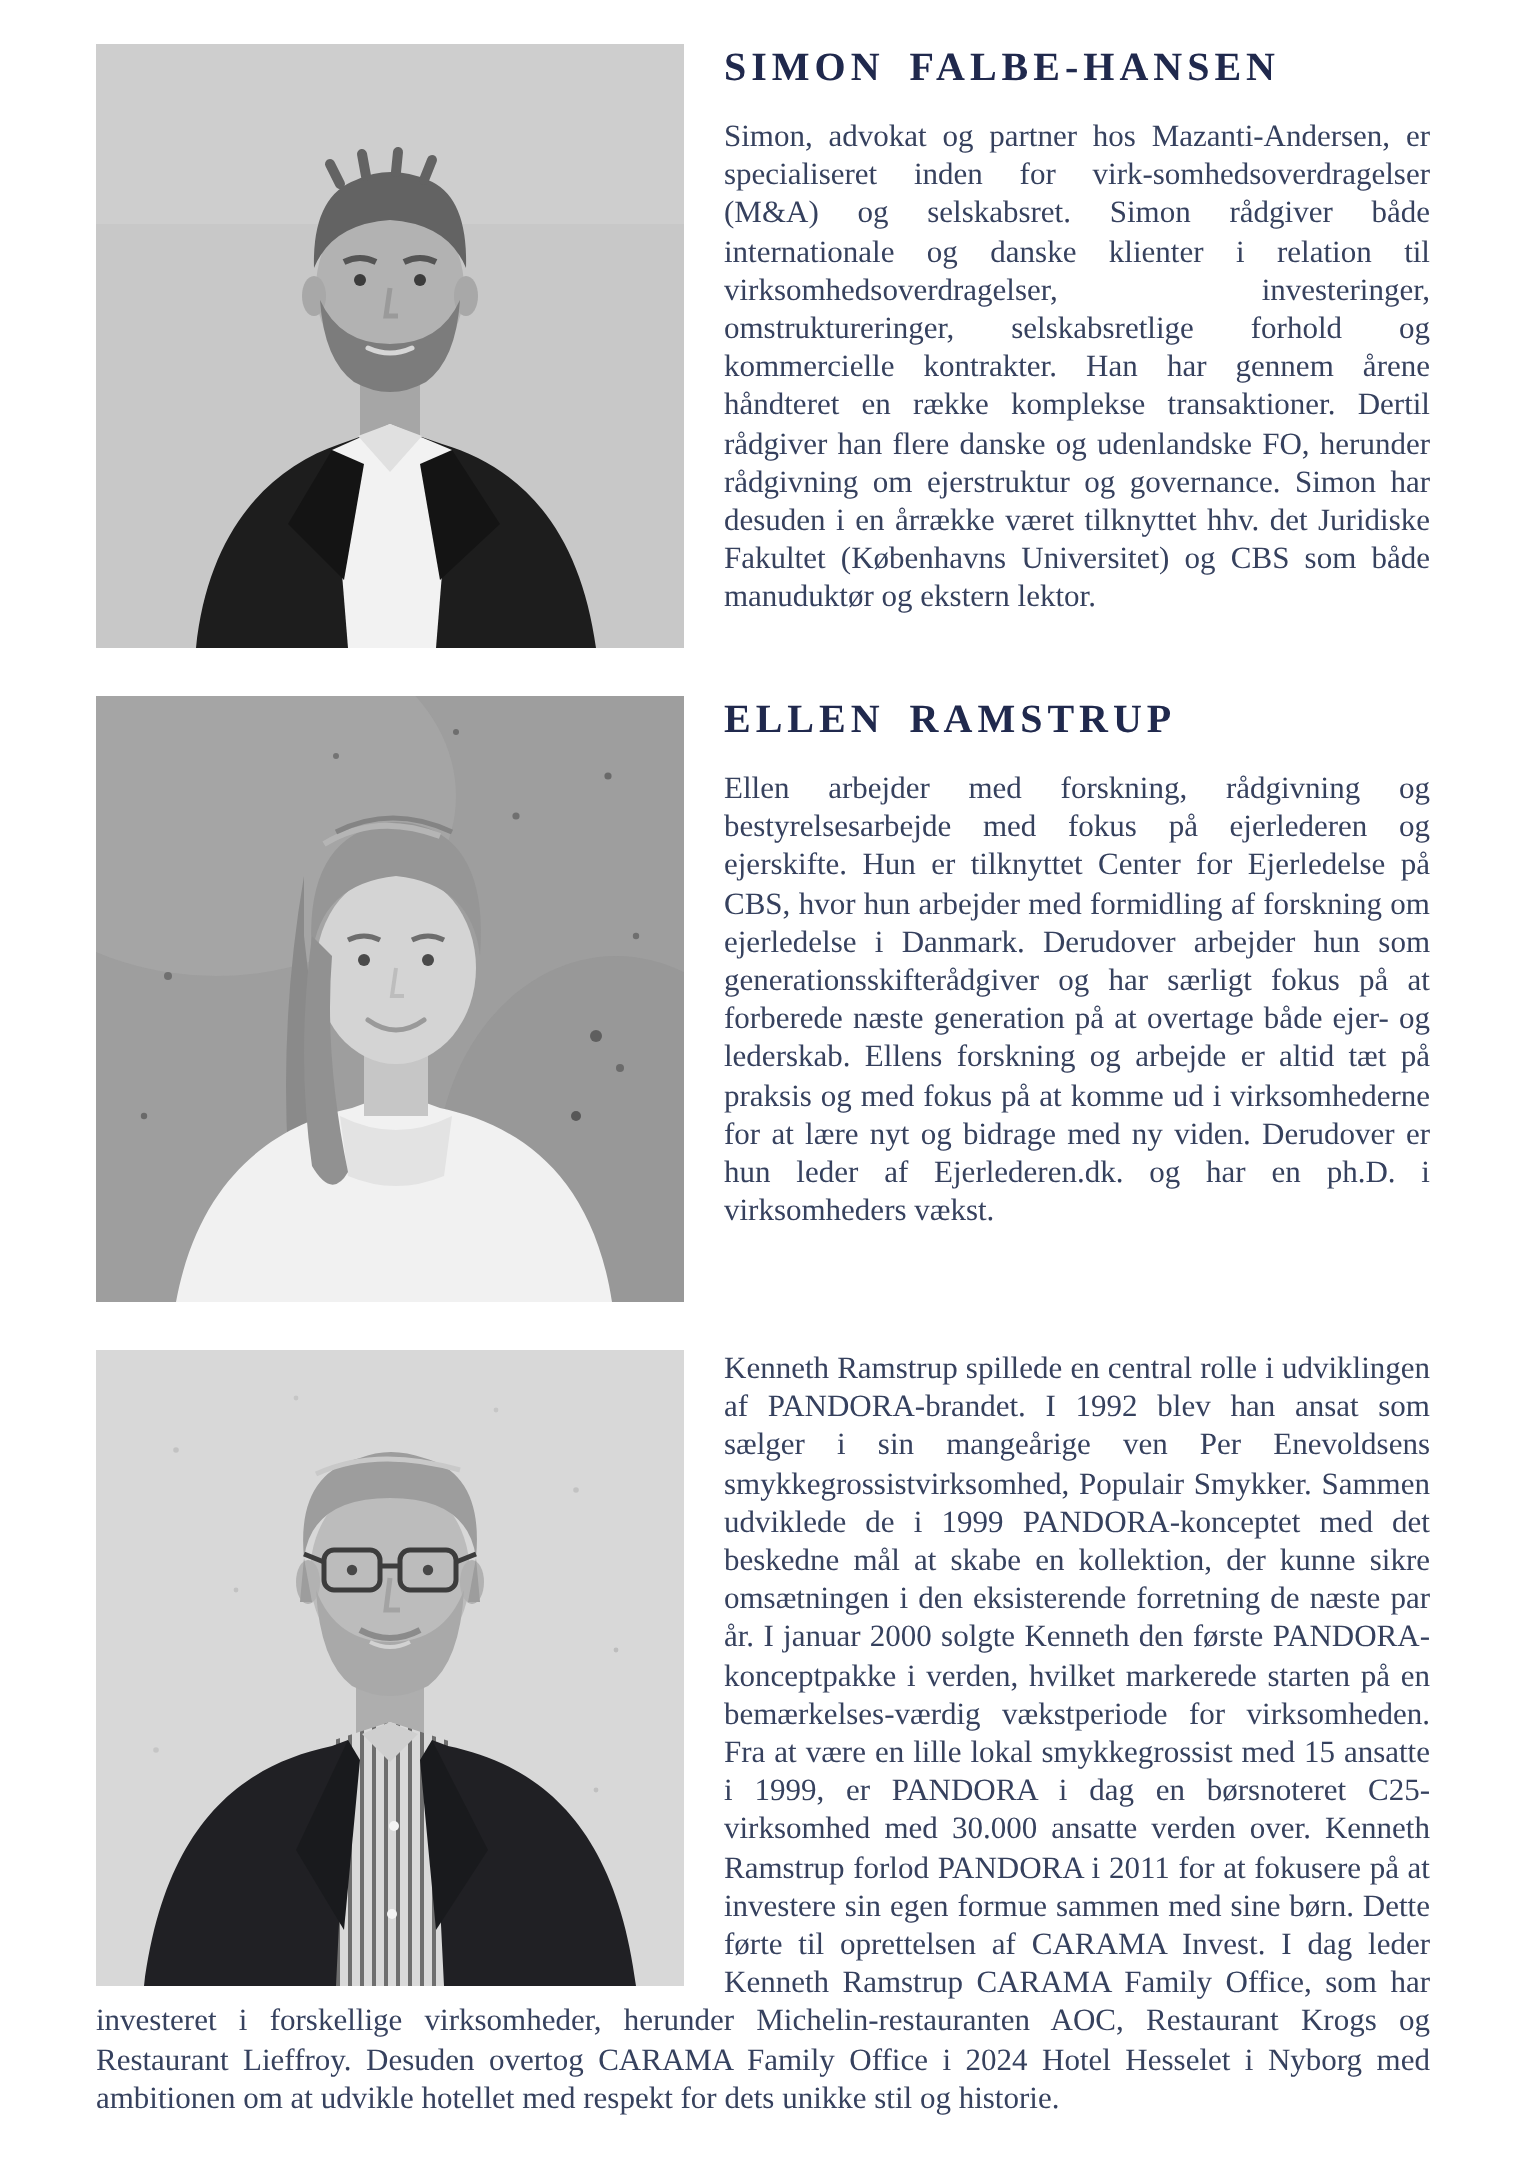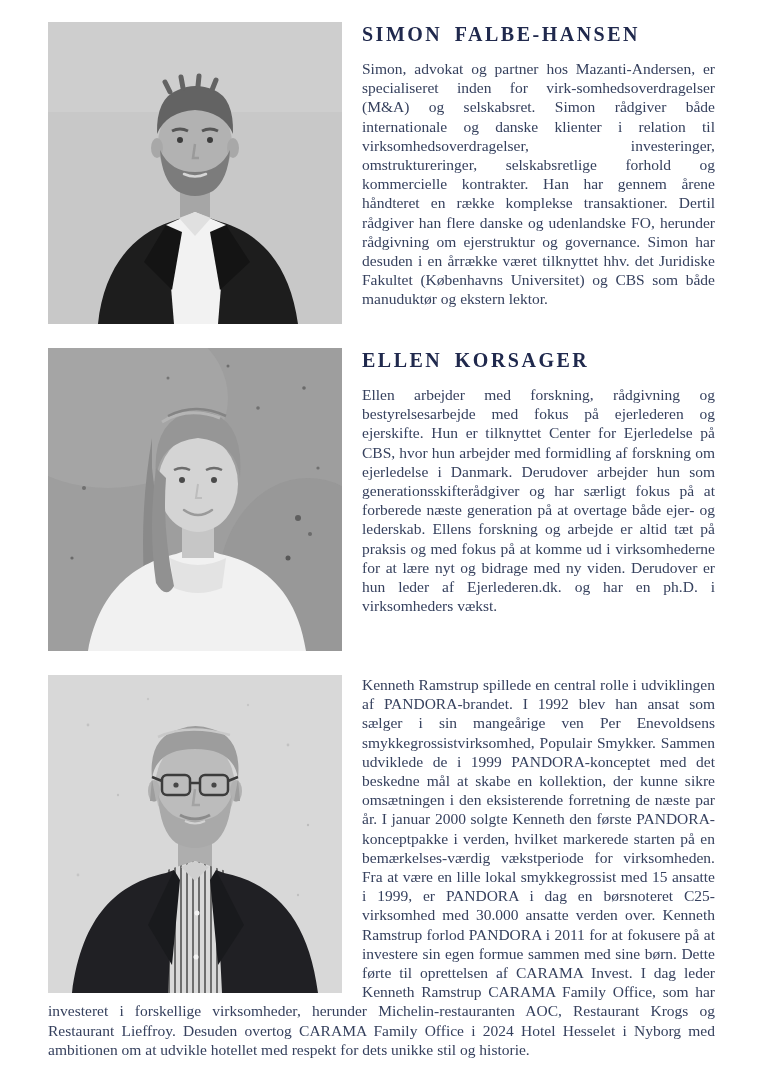--- a/index.html
+++ b/index.html
@@ -123,21 +123,21 @@
         <circle cx="134" cy="132" r="3" fill="#4a4a4a"></circle>
         <circle cx="166" cy="132" r="3" fill="#4a4a4a"></circle>
         <path d="M126,122 Q134,118 142,122" stroke="#6d6d6d" stroke-width="2.5" fill="none"></path>
         <path d="M158,122 Q166,118 174,122" stroke="#6d6d6d" stroke-width="2.5" fill="none"></path>
 
         <path d="M150,136 L148,150 L154,150" stroke="#bdbdbd" stroke-width="2" fill="none"></path>
 
         <path d="M136,162 Q150,172 164,162" stroke="#9a9a9a" stroke-width="2.5" fill="none" stroke-linecap="round"></path>
       </svg>
     </figure>
-    <h2 class="name">ELLEN KORSAGER</h2>
+    <h2 class="name">ELLEN RAMSTRUP</h2>
     <p class="bio">Ellen arbejder med forskning, rådgivning og bestyrelsesarbejde med fokus på ejerlederen og ejerskifte. Hun er tilknyttet Center for Ejerledelse på CBS, hvor hun arbejder med formidling af forskning om ejerledelse i Danmark. Derudover arbejder hun som generationsskifterådgiver og har særligt fokus på at forberede næste generation på at overtage både ejer- og lederskab. Ellens forskning og arbejde er altid tæt på praksis og med fokus på at komme ud i virksomhederne for at lære nyt og bidrage med ny viden. Derudover er hun leder af Ejerlederen.dk. og har en ph.D. i virksomheders vækst.</p>
   </section>
 
   <section class="profile">
     <figure class="photo photo-3">
       <svg viewBox="0 0 294 318" preserveAspectRatio="none">
         <defs>
           <pattern id="stripes" width="6" height="6" patternUnits="userSpaceOnUse">
             <rect width="6" height="6" fill="#d9d9d9"></rect>
             <rect x="0" width="2" height="6" fill="#6e6e6e"></rect>

